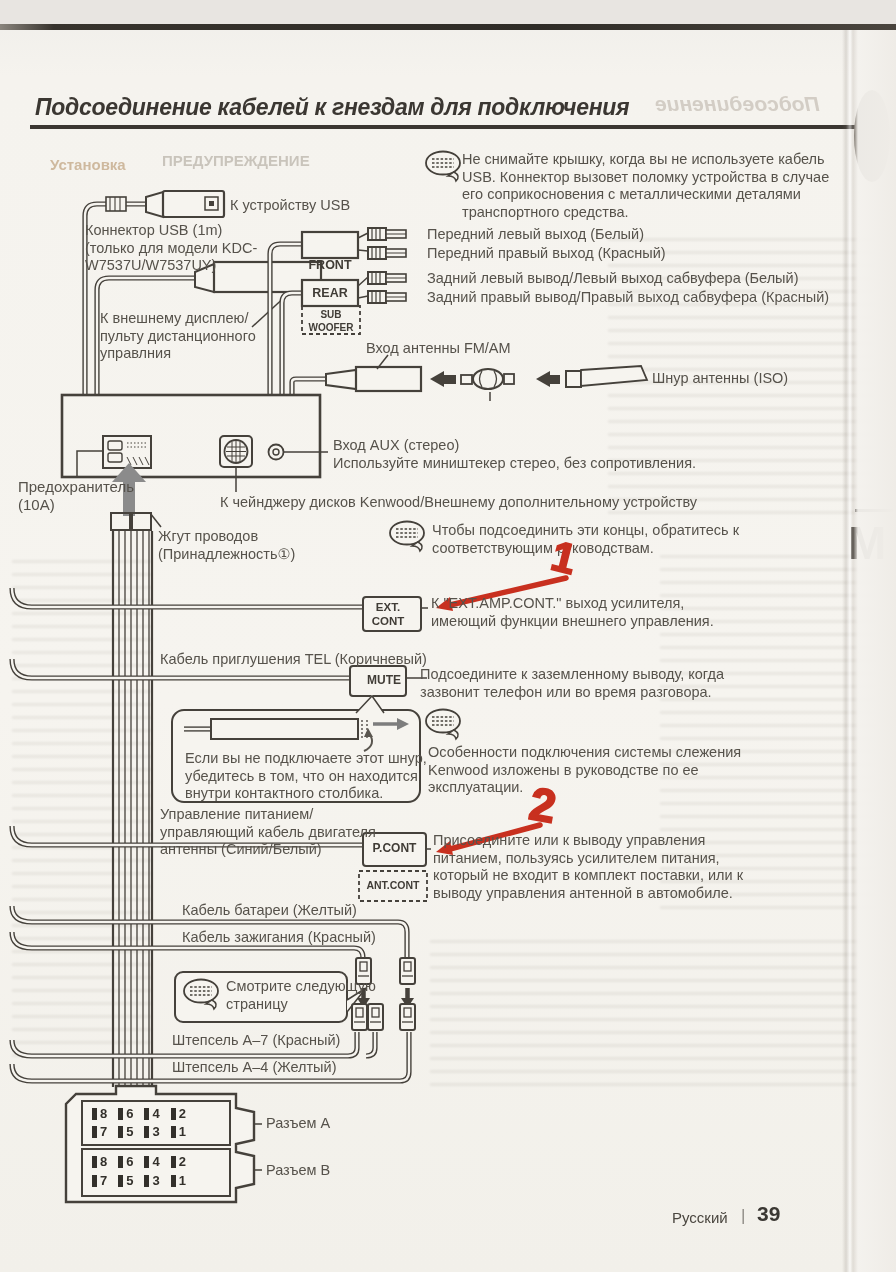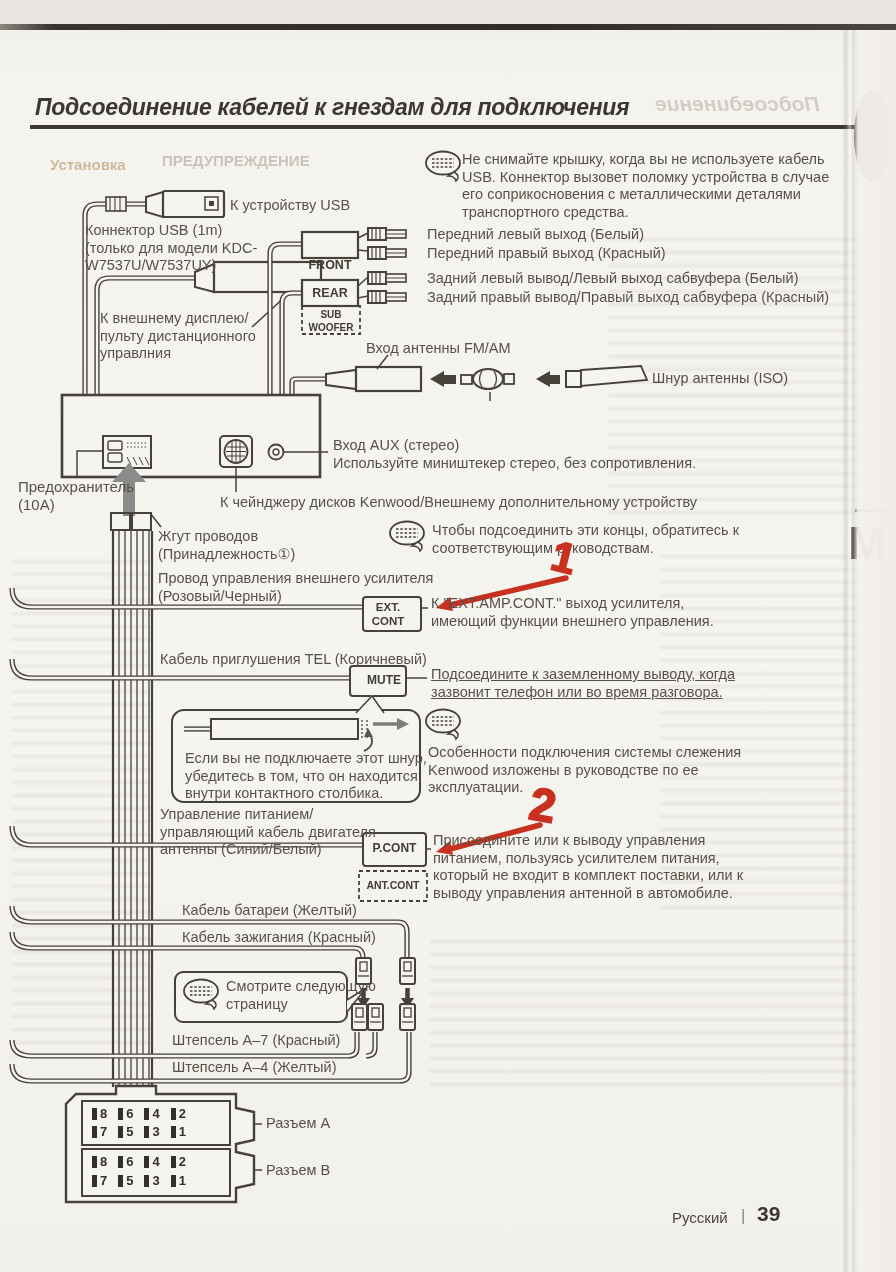--- a/index.html
+++ b/index.html
@@ -298,30 +298,28 @@
   <div class="lbl" style="left:333px;top:455px;">Используйте миништекер стерео, без сопротивления.</div>
 
   <div class="lbl" style="left:18px;top:478px;font-size:15px;">Предохранитель
 (10A)</div>
   <div class="lbl" style="left:220px;top:494px;">К чейнджеру дисков Kenwood/Внешнему дополнительному устройству</div>
   <div class="lbl" style="left:432px;top:522px;">Чтобы подсоединить эти концы, обратитесь к
 соответствующим руководствам.</div>
   <div class="lbl" style="left:158px;top:528px;">Жгут проводов
 (Принадлежность①)</div>
 
-  <div class="lbl" style="left:158px;top:570px;">Провод управления внешнего усилителя
-(Розовый/Черный)</div>
   <div class="boxlbl" style="left:363px;top:601px;width:50px;font-size:11.5px;line-height:1.2;">EXT.
 CONT</div>
   <div class="lbl" style="left:431px;top:595px;">К "EXT.AMP.CONT." выход усилителя,
 имеющий функции внешнего управления.</div>
 
   <div class="lbl" style="left:160px;top:651px;">Кабель приглушения TEL (Коричневый)</div>
   <div class="boxlbl" style="left:350px;top:673px;width:68px;font-size:12px;">MUTE</div>
-  <div class="lbl" style="left:431px;top:666px;text-decoration:underline;">Подсоедините к заземленному выводу, когда
+  <div class="lbl" style="left:420px;top:666px;">Подсоедините к заземленному выводу, когда
 зазвонит телефон или во время разговора.</div>
 
   <div class="lbl" style="left:185px;top:750px;">Если вы не подключаете этот шнур,
 убедитесь в том, что он находится
 внутри контактного столбика.</div>
   <div class="lbl" style="left:428px;top:744px;">Особенности подключения системы слежения
 Kenwood изложены в руководстве по ее
 эксплуатации.</div>
 
   <div class="lbl" style="left:160px;top:806px;">Управление питанием/

